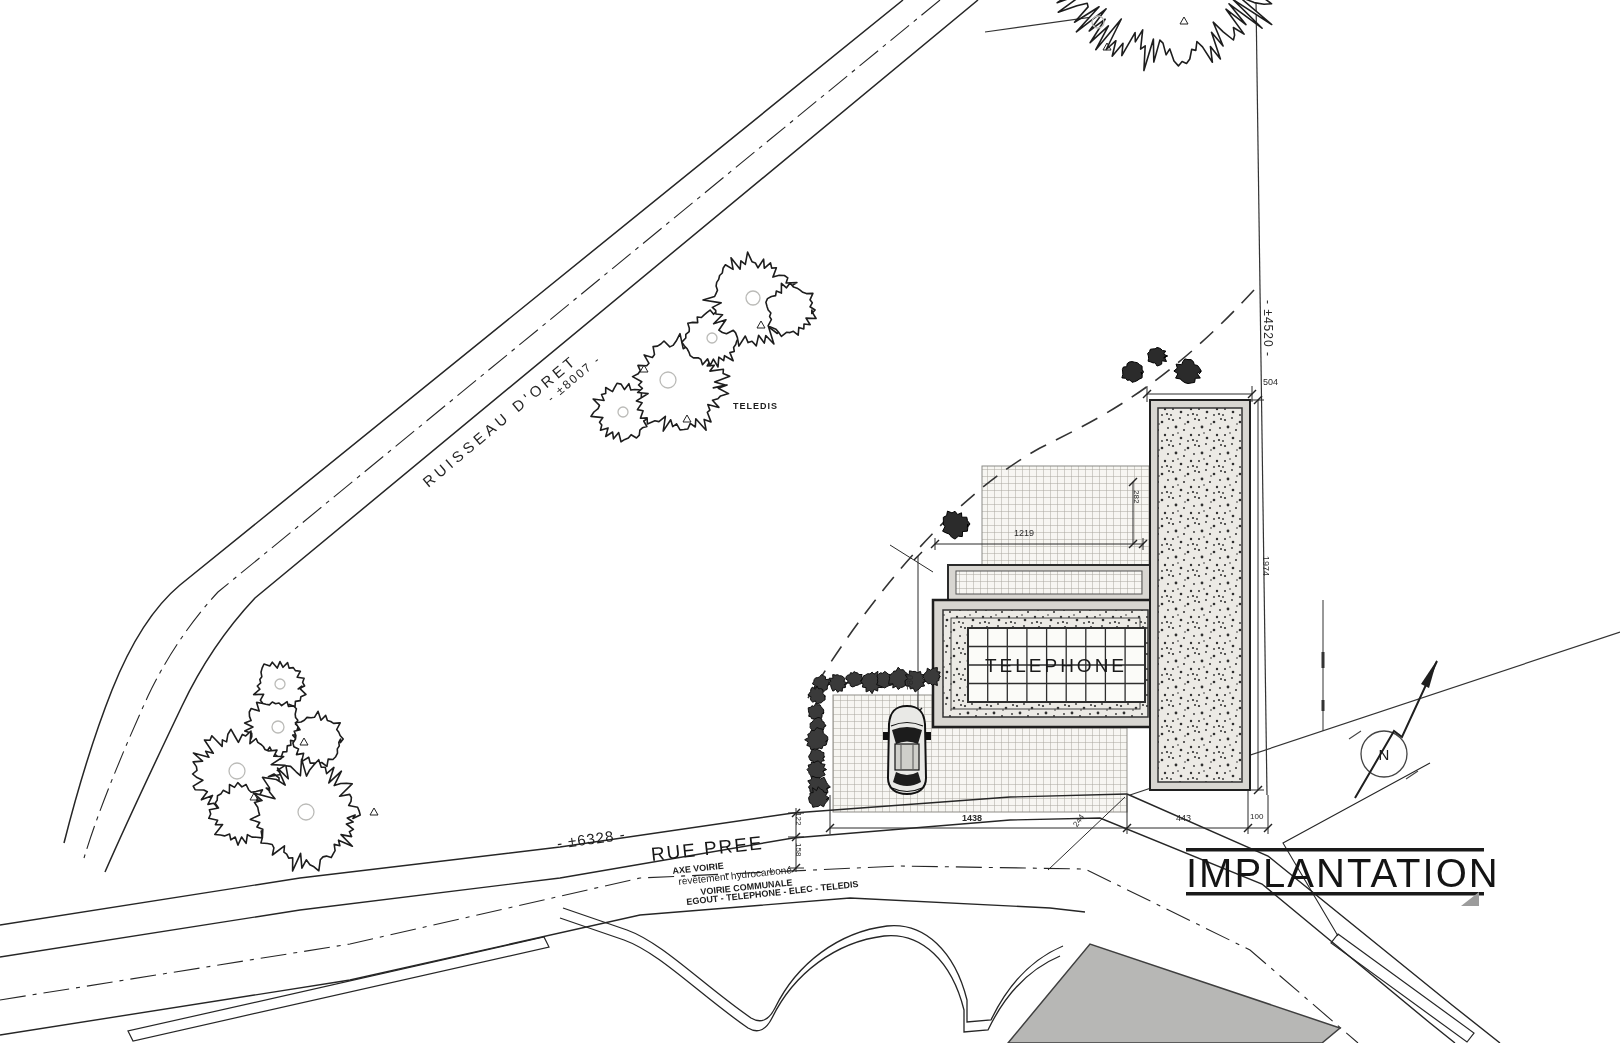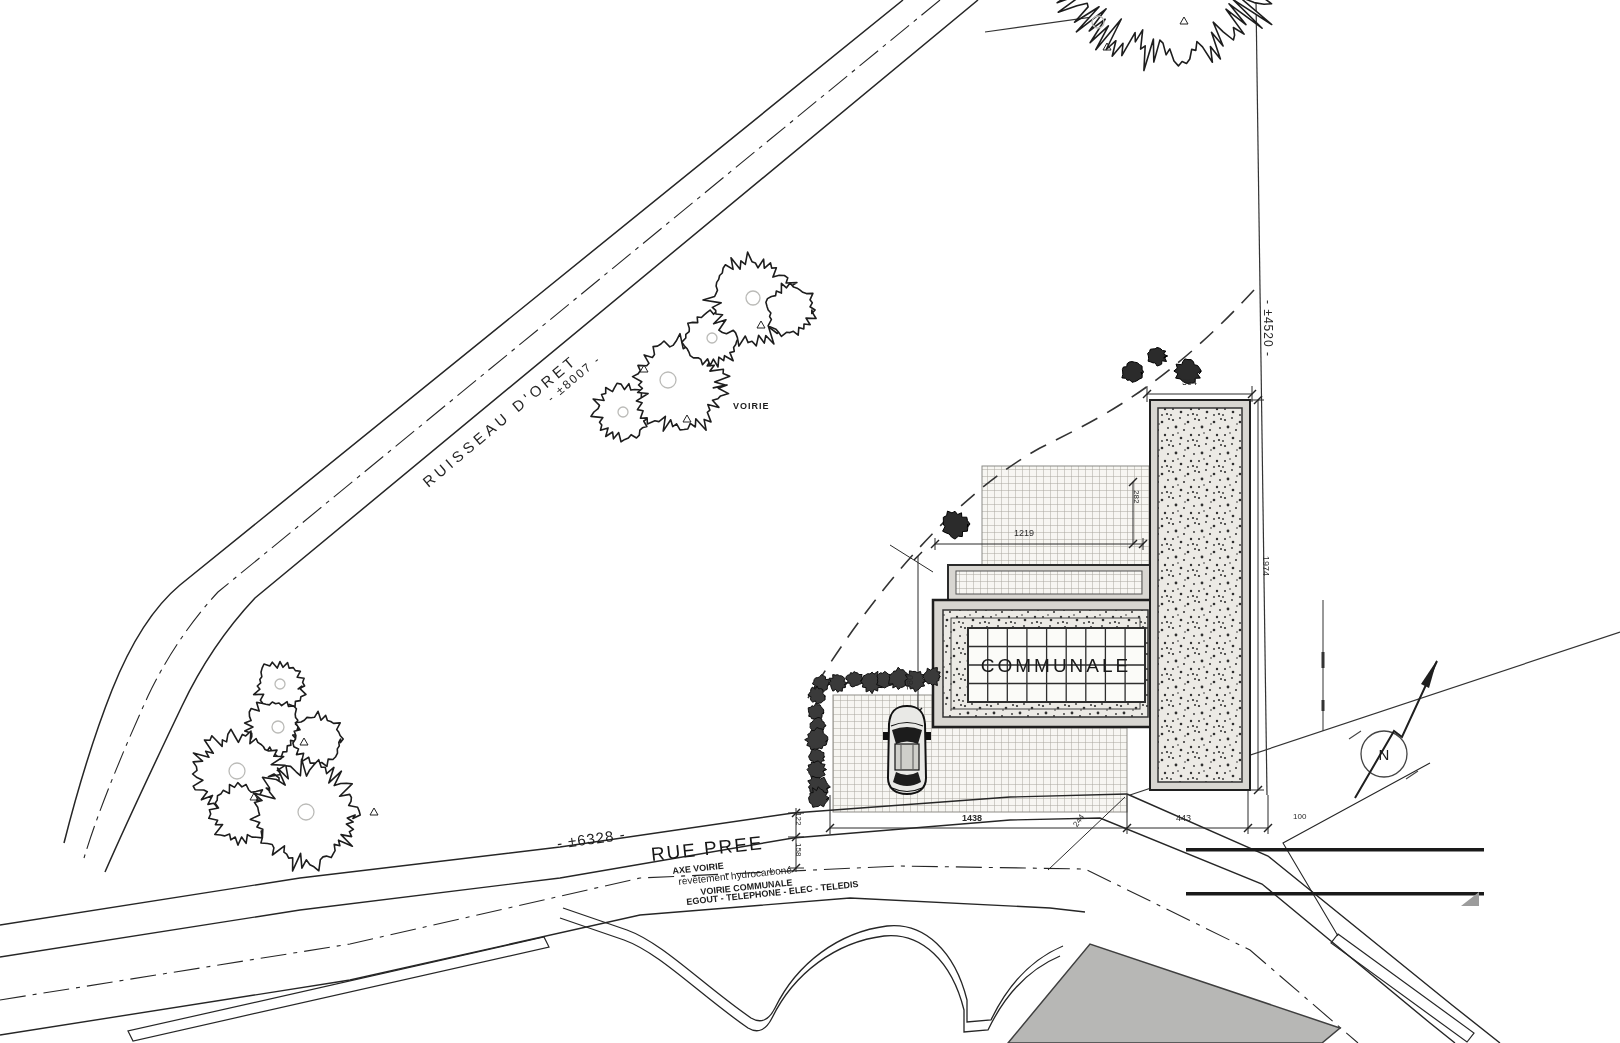--- a/index.html
+++ b/index.html
@@ -217,33 +217,34 @@
   <g>
     <rect x="1186" y="848" width="298" height="3.5" fill="#1a1a1a"></rect>
     <rect x="1186" y="892" width="298" height="3.5" fill="#1a1a1a"></rect>
     <polygon points="1461,906 1479,906 1479,892" fill="#9c9c9c"></polygon>
   </g>
 </svg>
 
 <div class="lbl stream" style="left:420px;top:478px;">RUISSEAU D'ORET</div>
 <div class="lbl stream-dim" style="left:545px;top:395px;">- ±8007 -</div>
 <div class="lbl dim rot90" style="left:1274px;top:300px;font-size:12px;letter-spacing:1px;">- ±4520 -</div>
-<div class="lbl dim" style="left:1134px;top:378px;padding-left:48px;">504</div>
+<div class="lbl dim" style="left:1215px;top:378px;padding-left:48px;">504</div>
 <div class="lbl dim rot90" style="left:1270px;top:556px;">1974</div>
 <div class="lbl dim8 rot90" style="left:1140px;top:490px;">282</div>
 <div class="lbl dim" style="left:1014px;top:529px;">1219</div>
 <div class="lbl dim rotm90" style="left:906px;top:690px;">780</div>
 <div class="lbl dim" style="left:962px;top:814px;font-weight:bold;">1438</div>
 <div class="lbl dim8" style="left:1072px;top:824px;transform:rotate(-55deg);">244</div>
 <div class="lbl dim" style="left:1176px;top:814px;">443</div>
-<div class="lbl dim8" style="left:1293px;top:813px;">100</div>
+<div class="lbl dim8" style="left:1250px;top:813px;">100</div>
 <div class="lbl dim8 rot90" style="left:802px;top:812px;">122</div>
 <div class="lbl dim8 rot90" style="left:802px;top:843px;">158</div>
 <div class="lbl road-dim" style="left:556px;top:836px;">- ±6328 -</div>
 <div class="lbl street" style="left:650px;top:845px;">RUE PREE</div>
 <div class="lbl street-sub" style="left:672px;top:867px;">AXE VOIRIE</div>
 <div class="lbl street-sub2" style="left:678px;top:877px;">revêtement hydrocarboné</div>
 <div class="lbl street-sub" style="left:700px;top:888px;">VOIRIE COMMUNALE</div>
 <div class="lbl street-sub" style="left:686px;top:898px;">EGOUT - TELEPHONE - ELEC - TELEDIS</div>
-<div class="lbl jardin" style="left:733px;top:402px;">VOIRIE</div>
-<div class="lbl habitation" style="left:976px;top:656px;">COMMUNALE</div>
+<div class="lbl jardin" style="left:733px;top:402px;">TELEDIS</div>
+<div class="lbl habitation" style="left:976px;top:656px;">TELEPHONE</div>
+<div class="lbl implantation" style="left:1186px;top:856px;">IMPLANTATION</div>
 
 </div>
 
 </body></html>

